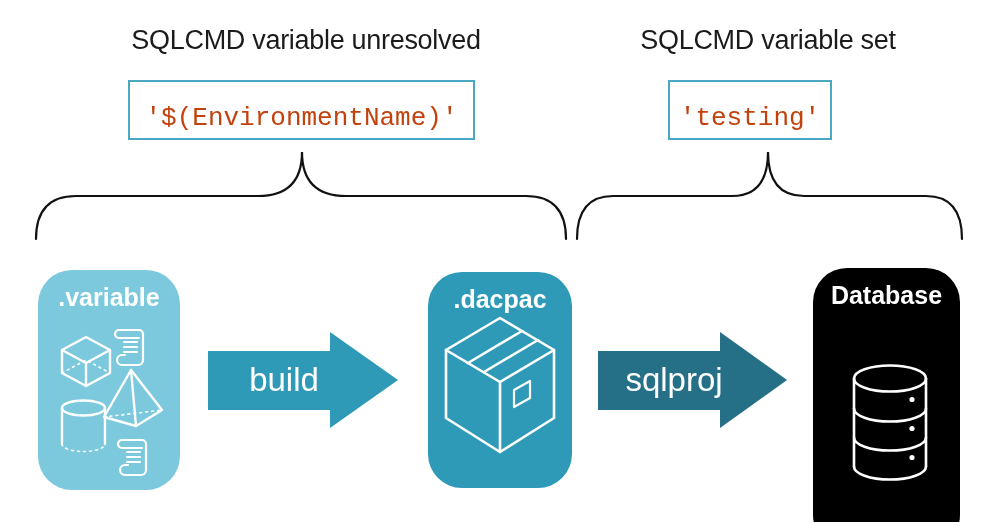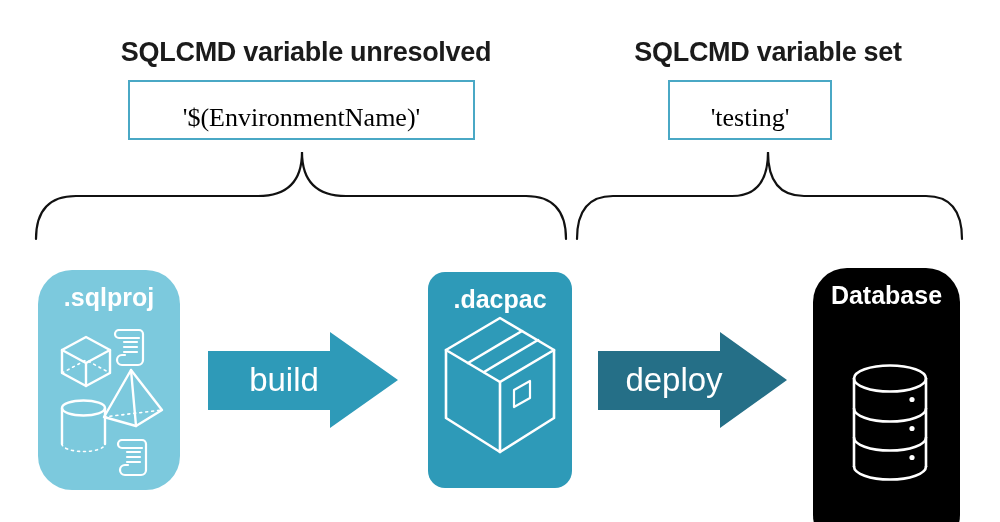--- a/index.html
+++ b/index.html
@@ -14,64 +14,63 @@
     height: 522px;
     background: #ffffff;
     overflow: hidden;
   }
   .heading {
     position: absolute;
     top: 24px;
     height: 32px;
     text-align: center;
     font-size: 27px;
-    font-weight: 700;
+    font-weight: 400;
     letter-spacing: -0.3px;
     color: #1b1b1b;
     line-height: 32px;
     white-space: nowrap;
-    margin-top: 12px;
   }
   .heading-left  { left: 56px;  width: 500px; }
   .heading-right { left: 518px; width: 500px; }
   .code-box {
     position: absolute;
     top: 80px;
     height: 60px;
     box-sizing: border-box;
     border: 2.5px solid #4aa8c5;
     background: #ffffff;
     display: flex;
     align-items: center;
     justify-content: center;
   }
   .code-box-left  { left: 128px; width: 347px; }
   .code-box-right { left: 668px; width: 164px; }
   .code-text {
-    font-family: Liberation Serif, serif;
+    font-family: Liberation Mono, monospace;
     font-size: 26px;
     font-weight: 500;
-    color: #000000;
+    color: #c2410c;
     white-space: nowrap;
     margin-top: 16px;
   }
   .overlay-svg {
     position: absolute;
     left: 0;
     top: 0;
     width: 1000px;
     height: 522px;
   }
   .card {
     position: absolute;
     border-radius: 34px;
     color: #ffffff;
   }
   .card-sqlproj  { left: 38px;  top: 270px; width: 142px; height: 220px; background: #7cc9dd; }
-  .card-dacpac   { left: 428px; top: 272px; width: 144px; height: 216px; background: #2e9ab8; border-radius: 17px; }
+  .card-dacpac   { left: 428px; top: 272px; width: 144px; height: 216px; background: #2e9ab8; }
   .card-database { left: 813px; top: 268px; width: 147px; height: 281px; background: #000000; }
   .card-label {
     position: absolute;
     top: 13px;
     left: 0;
     width: 100%;
     text-align: center;
     font-size: 25px;
     font-weight: 700;
     color: #ffffff;
@@ -118,24 +117,24 @@
     <path d="M 36 239 Q 36 196 76 196 L 258 196 Q 302 196 302 152 Q 302 196 346 196 L 526 196 Q 566 196 566 239" fill="none" stroke="#111111" stroke-width="2.2" stroke-linecap="round"></path>
 
     <path d="M 577 239 Q 577 196 613 196 L 732 196 Q 768 196 768 152 Q 768 196 804 196 L 926 196 Q 962 196 962 239" fill="none" stroke="#111111" stroke-width="2.2" stroke-linecap="round"></path>
 
     <polygon points="208,351 330,351 330,332 398,380 330,428 330,410 208,410" fill="#2e9ab8"></polygon>
 
     <polygon points="598,351 720,351 720,332 787,380 720,428 720,410 598,410" fill="#256f87"></polygon>
   </svg>
 
   <div class="arrow-label arrow-label-build">build</div>
-  <div class="arrow-label arrow-label-deploy">deploy</div>
+  <div class="arrow-label arrow-label-deploy">sqlproj</div>
 
   <div class="card card-sqlproj">
-    <div class="card-label">.sqlproj</div>
+    <div class="card-label">.variable</div>
     <svg class="card-icon-svg" viewBox="0 0 142 220" fill="none" stroke="#ffffff" stroke-width="2.4" stroke-linejoin="round" stroke-linecap="round">
 
       <g>
         <path d="M48 67 L72 80 L72 103 L48 116 L24 103 L24 80 Z"></path>
         <path d="M24 80 L48 93 L72 80"></path>
         <path d="M48 93 L48 116"></path>
         <path d="M24 103 L48 90 L72 103" stroke-dasharray="2 4" stroke-width="1.6"></path>
       </g>
 
       <g stroke-width="2.2">

